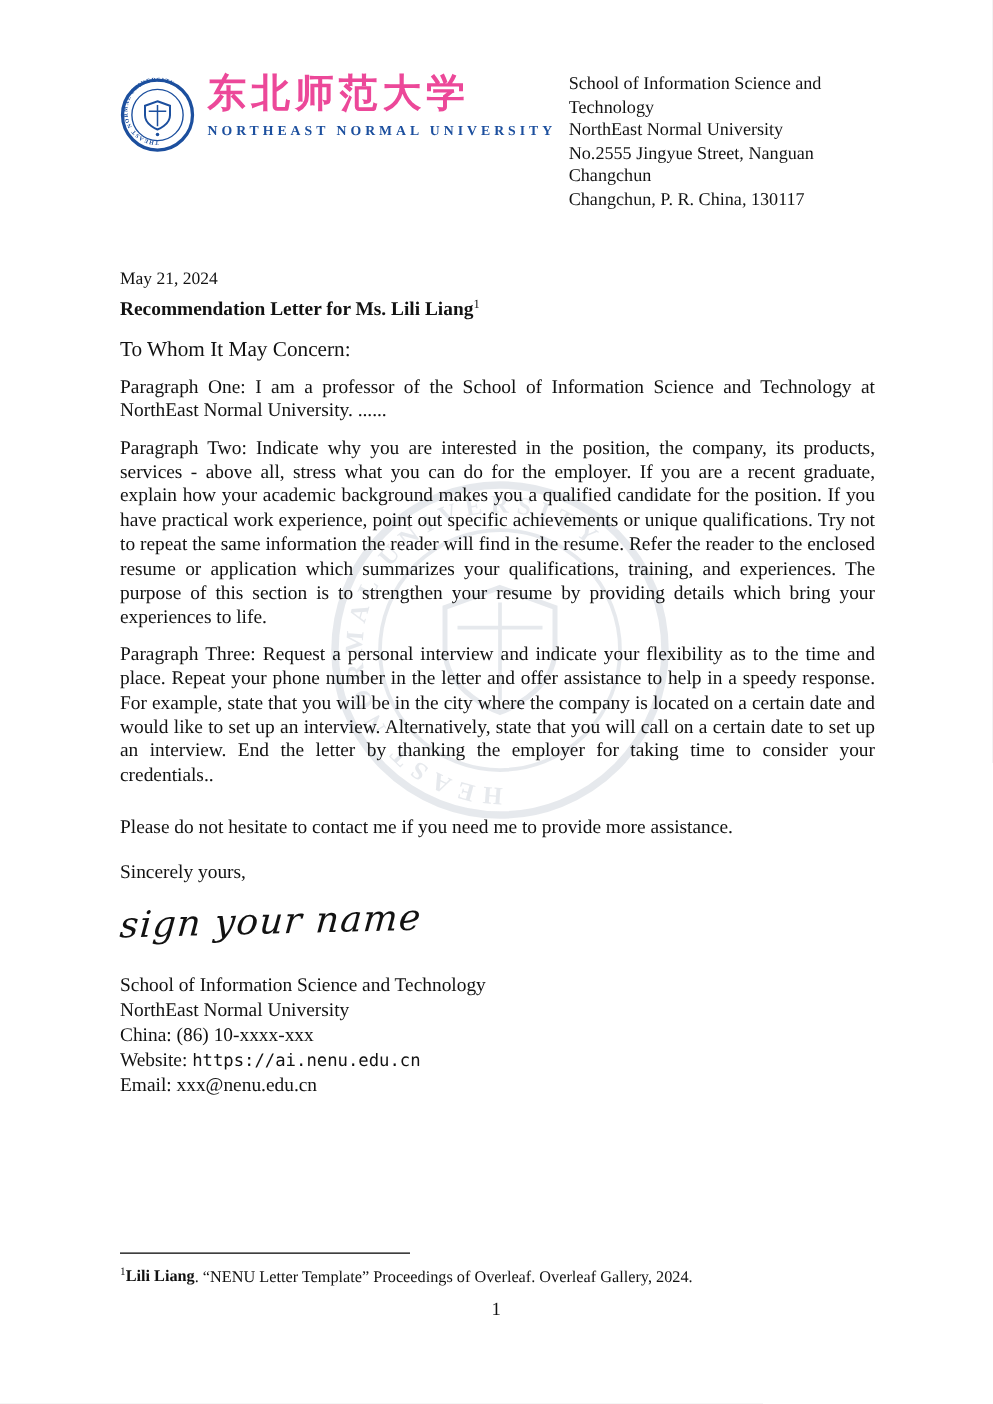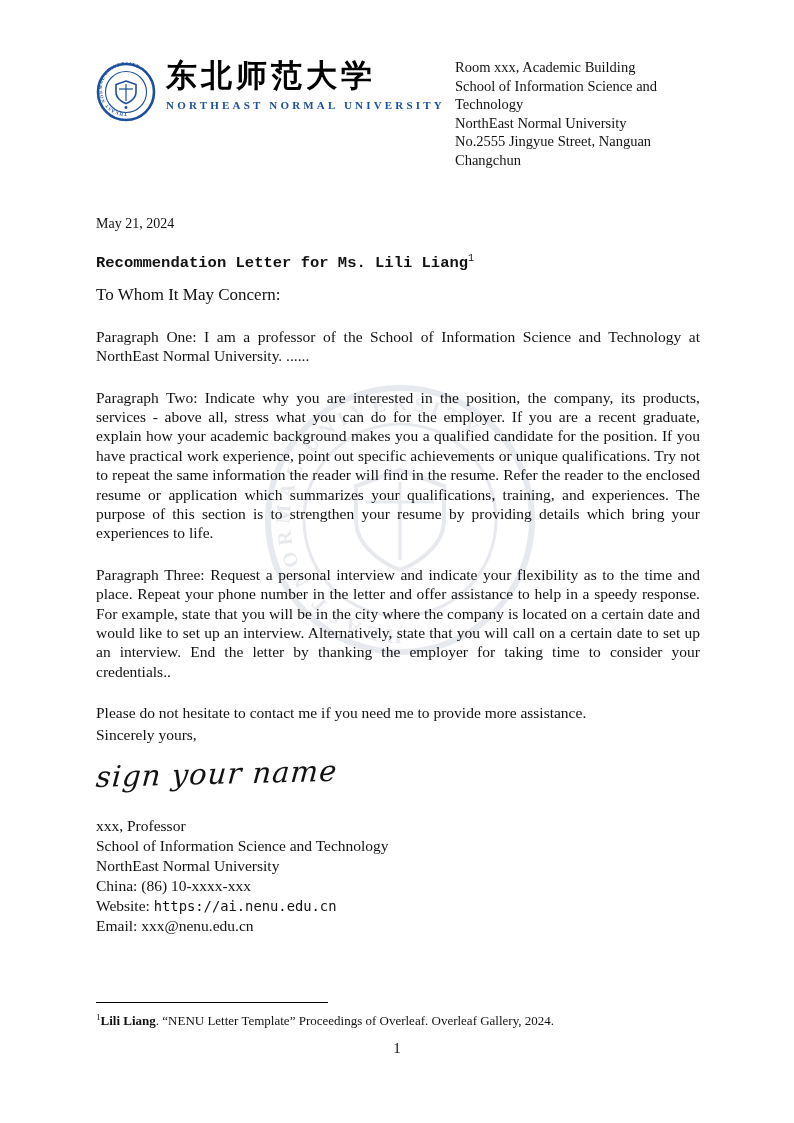--- a/index.html
+++ b/index.html
@@ -20,21 +20,21 @@
     pointer-events:none;
   }
   .content {
     position:absolute; left:96px; top:58px; width:604px;
   }
   .header { display:flex; align-items:flex-start; }
   .logo-group { display:flex; align-items:flex-start; }
   .seal { width:60px; height:60px; margin-top:4px; }
   .uni-names { margin-left:10px; }
   .uni-cn {
-    color:#000000;
+    color:#ec4899;
     font-size:31px;
     font-weight:bold;
     letter-spacing:4px;
     line-height:1.15;
     font-family:"DejaVu Serif","Liberation Serif",serif;
     white-space:nowrap;
   }
   .uni-en {
     color:#1c4f9e;
     font-size:11px;
@@ -45,31 +45,31 @@
     white-space:nowrap;
   }
   .address {
     margin-left:auto;
     font-size:14.5px;
     line-height:18.6px;
     padding-left:10px;
     width:295px;
   }
   .date { margin-top:46px; font-size:14px; }
-  .letter-title { margin-top:21px; font-size:15.5px; font-weight:bold;font-family:Liberation Mono, monospace; }
+  .letter-title { margin-top:6px; font-size:15.5px; font-weight:bold; }
   .letter-title sup { font-size:10px; font-weight:normal; }
   .salutation { margin-top:13px; font-size:17px; }
   .para {
-    margin-top:22px;
+    margin-top:10px;
     font-size:15.5px;
     line-height:19.4px;
     text-align:justify;
   }
   .closing { margin-top:23px; font-size:15.5px; }
-  .valediction { margin-top:4px; font-size:15.5px; }
+  .valediction { margin-top:18px; font-size:15.5px; }
   .script-sign {
     margin-top:16px;
     font-size:29px;
     font-style:italic;
     font-family:"DejaVu Serif","Liberation Serif",serif;
     transform:skewX(-6deg) rotate(-1.5deg);
     transform-origin:left center;
     letter-spacing:1px;
     width:fit-content;
   }
@@ -123,44 +123,43 @@
           <line x1="30" y1="22" x2="30" y2="39" stroke="#1c4f9e" stroke-width="1.2"></line>
           <line x1="23" y1="27" x2="37" y2="27" stroke="#1c4f9e" stroke-width="1.2"></line>
           <circle cx="30" cy="45.5" r="1.4" fill="#1c4f9e"></circle>
         </svg>
         <div class="uni-names">
           <div class="uni-cn">东北师范大学</div>
           <div class="uni-en">NORTHEAST NORMAL UNIVERSITY</div>
         </div>
       </div>
       <div class="address">
-        <div>Room xxx, Academic Building</div>
         <div>School of Information Science and Technology</div>
         <div>NorthEast Normal University</div>
         <div>No.2555 Jingyue Street, Nanguan Changchun</div>
+        <div>Changchun, P. R. China, 130117</div>
       </div>
     </div>
 
     <div class="date">May 21, 2024</div>
 
     <div class="letter-title"><span>Recommendation Letter for Ms. Lili Liang</span><sup>1</sup></div>
 
     <div class="salutation">To Whom It May Concern:</div>
 
     <p class="para">Paragraph One: I am a professor of the School of Information Science and Technology at NorthEast Normal University. ......</p>
     <p class="para">Paragraph Two: Indicate why you are interested in the position, the company, its products, services - above all, stress what you can do for the employer. If you are a recent graduate, explain how your academic background makes you a qualified candidate for the position. If you have practical work experience, point out specific achievements or unique qualifications. Try not to repeat the same information the reader will find in the resume. Refer the reader to the enclosed resume or application which summarizes your qualifications, training, and experiences. The purpose of this section is to strengthen your resume by providing details which bring your experiences to life.</p>
     <p class="para">Paragraph Three: Request a personal interview and indicate your flexibility as to the time and place. Repeat your phone number in the letter and offer assistance to help in a speedy response. For example, state that you will be in the city where the company is located on a certain date and would like to set up an interview. Alternatively, state that you will call on a certain date to set up an interview. End the letter by thanking the employer for taking time to consider your credentials..</p>
 
     <div class="closing">Please do not hesitate to contact me if you need me to provide more assistance.</div>
     <div class="valediction">Sincerely yours,</div>
 
     <div class="script-sign">sign your name</div>
 
     <div class="sig-block">
-      <div>xxx, Professor</div>
       <div>School of Information Science and Technology</div>
       <div>NorthEast Normal University</div>
       <div><span>China: </span><span>(86) 10-xxxx-xxx</span></div>
       <div><span>Website: </span><span class="mono">https://ai.nenu.edu.cn</span></div>
       <div><span>Email: </span><span>xxx@nenu.edu.cn</span></div>
     </div>
   </div>
 
   <div class="footnote-area">
     <div class="footnote-rule"></div>

